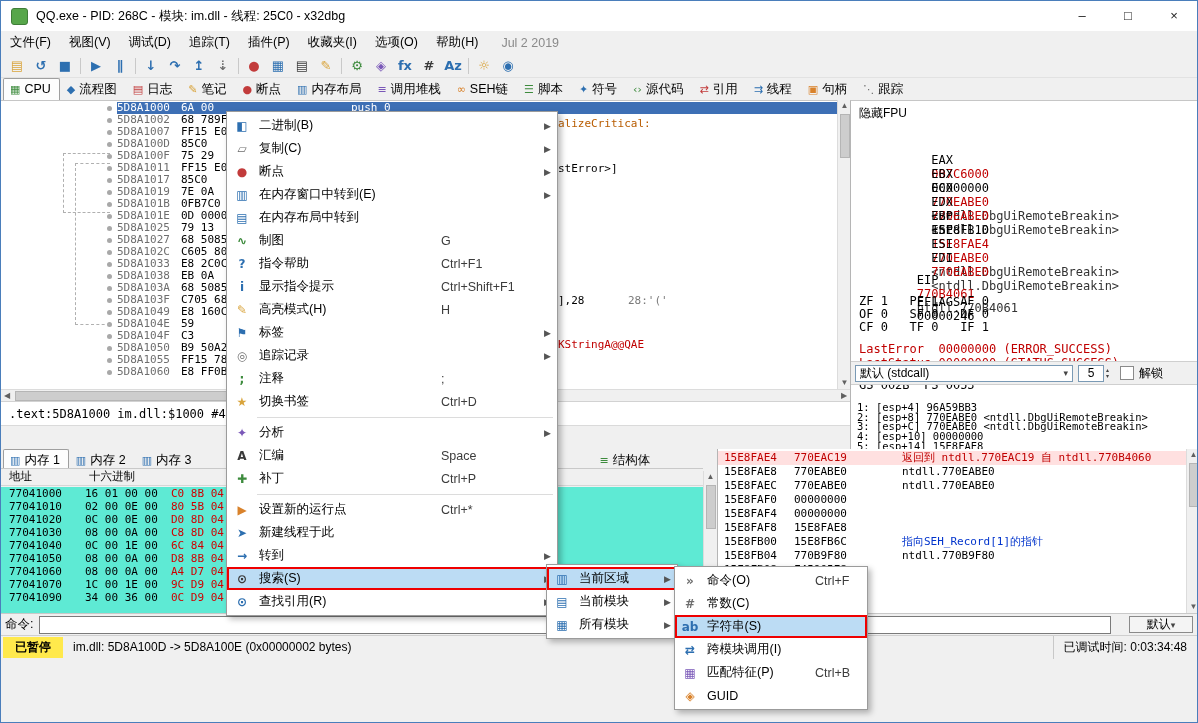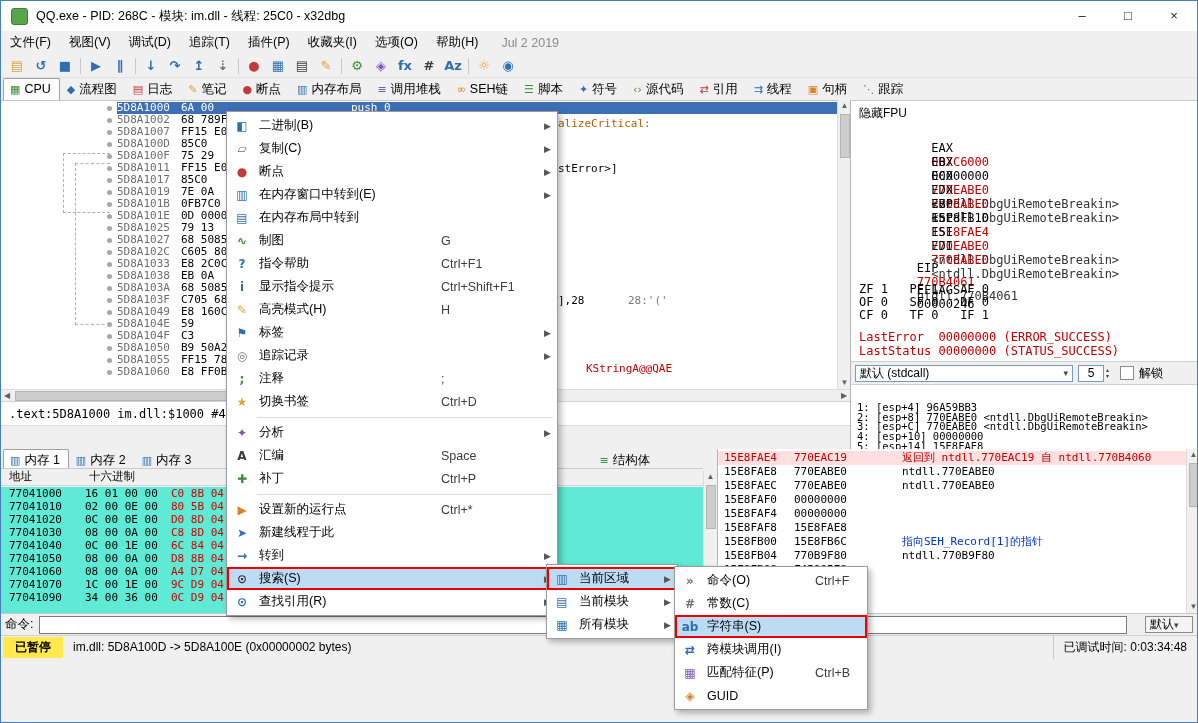--- a/index.html
+++ b/index.html
@@ -54,21 +54,21 @@
   .sba{color:#606060;font-size:8px;line-height:12px;width:12px;text-align:center;}
   .sbthumb-v{width:8px;height:42px;background:#cdcdcd;border:1px solid #b5b5b5;margin:2px 0;}
   .sbthumb-h{height:8px;width:300px;background:#cdcdcd;border:1px solid #b5b5b5;margin:0 2px;}
 
   .infobar{position:absolute;left:0;top:400px;width:849px;height:24px;background:#fff;border-top:1px solid #d2d2d2;font-family:"DejaVu Sans Mono",monospace;font-size:12px;line-height:24px;padding-left:8px;box-sizing:border-box;}
   .midgap{position:absolute;left:0;top:424px;width:849px;height:24px;background:#f0f0f0;border-top:1px solid #dadada;}
 
   
   .regs{position:absolute;left:849px;top:99px;width:349px;height:349px;background:#fff;border-left:1px solid #b5b5b5;border-top:1px solid #c6c6c6;font-family:"DejaVu Sans Mono",monospace;font-size:12px;box-sizing:border-box;}
   .regs-inner{padding:4px 0 0 8px;}
-  .fpu-label{font-size:12px;margin-bottom:5px;font-family:"Liberation Sans",sans-serif;}
+  .fpu-label{font-size:12px;margin-bottom:17px;font-family:"Liberation Sans",sans-serif;}
   .reg-row{height:14px;line-height:14px;white-space:pre;}
   .rn{display:inline-block;width:56px;}
   .rv{display:inline-block;min-width:96px;}
   .rv.red{color:#c00000;}
   .rnote{color:#333;}
   .sp8{height:8px;}
   .flagline{height:13px;line-height:13px;white-space:pre;}
   .lastline{height:14px;line-height:14px;color:#c00000;white-space:pre;}
   .segline{height:14px;line-height:14px;white-space:pre;}
   .conv{position:absolute;left:0;right:0;top:260px;height:22px;background:#f0f0f0;border-top:1px solid #cfcfcf;border-bottom:1px solid #cfcfcf;display:flex;align-items:center;padding:0 4px;gap:5px;font-family:"Liberation Sans",sans-serif;font-size:12px;}
@@ -98,21 +98,21 @@
   .sa{width:70px;padding-left:6px;}
   .sv{width:78px;}
   .snote{flex:1;padding-left:30px;}
   .srow.ret{background:#ffe0e0;}
   .srow.ret .sa,.srow.ret .sv,.srow.ret .snote{color:#c00000;}
   .srow.seh .snote{color:#0033cc;}
 
   
   .cmdbar{position:absolute;left:0;top:612px;width:100%;height:22px;background:#f0f0f0;border-top:1px solid #c9c9c9;display:flex;align-items:center;padding:0 4px;box-sizing:border-box;gap:6px;font-size:12.5px;}
   .cmdinput{flex:1;height:16px;border:1px solid #7a7a7a;background:#fff;font-size:12px;padding:0 3px;}
-  .cmd-combo{width:48px;height:17px;background:#f4f4f4;border:1px solid #8a8a8a;display:flex;align-items:center;justify-content:flex-start;padding:0 4px;box-sizing:border-box;font-size:12px;margin-left:12px;}
+  .cmd-combo{width:64px;height:17px;background:#f4f4f4;border:1px solid #8a8a8a;display:flex;align-items:center;justify-content:center;padding:0 4px;box-sizing:border-box;font-size:12px;margin-left:12px;}
   .statusbar{position:absolute;left:0;top:634px;width:100%;height:22px;background:#f0f0f0;border-top:1px solid #cfcfcf;display:flex;align-items:center;font-size:12px;}
   .badge{background:#ffe94c;padding:2px 12px;margin:0 2px;font-weight:bold;}
   .smsg{margin-left:8px;}
   .stime{margin-left:auto;border-left:1px solid #c8c8c8;padding:3px 10px;}
 
   
   .popup{position:absolute;background:#fff;border:1px solid #9b9b9b;box-shadow:3px 3px 6px rgba(0,0,0,.28);padding:2px 0;}
   .ctx{left:225px;top:110px;width:330px;z-index:40;}
   .submenu{left:545px;top:563px;width:130px;z-index:41;}
   .submenu2{left:673px;top:565px;width:192px;z-index:42;}
@@ -445,21 +445,21 @@
         <span class="dgut"><span class="bpdot"></span></span>
         <span class="daddr">5D8A1060</span>
         <span class="dbytes">E8 FF0B</span>
         <span class="dinstr"></span>
       </div>
       </div>
     <span class="frag" style="left:557px;top:16px;color:#b85c00;">alizeCritical:</span>
     <span class="frag" style="left:557px;top:61px;color:#000;">stError&gt;]</span>
     <span class="frag" style="left:557px;top:193px;color:#000;">],28</span>
     <span class="frag" style="left:627px;top:193px;color:#7a7a7a;">28:'('</span>
-    <span class="frag" style="left:557px;top:261px;color:#c00000;padding-left:28px;">KStringA@@QAE</span>
+    <span class="frag" style="left:557px;top:237px;color:#c00000;">KStringA@@QAE</span>
   </div>
 
   <div class="abs sbv" style="left:836px;top:99px;width:13px;height:289px;">
     <span class="sba">▲</span>
     <span class="sbthumb-v"></span>
     <span class="sba" style="margin-top:auto;">▼</span>
   </div>
   <div class="abs sbh" style="left:0;top:388px;width:849px;height:12px;">
     <span class="sba">◀</span>
     <span class="sbthumb-h"></span>

